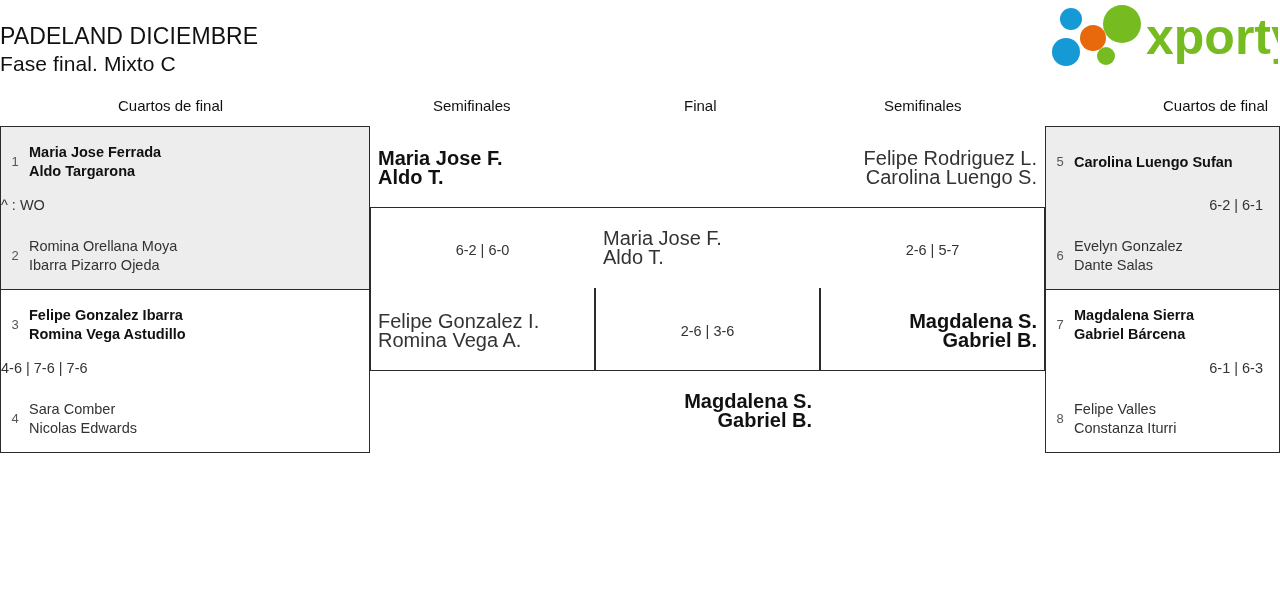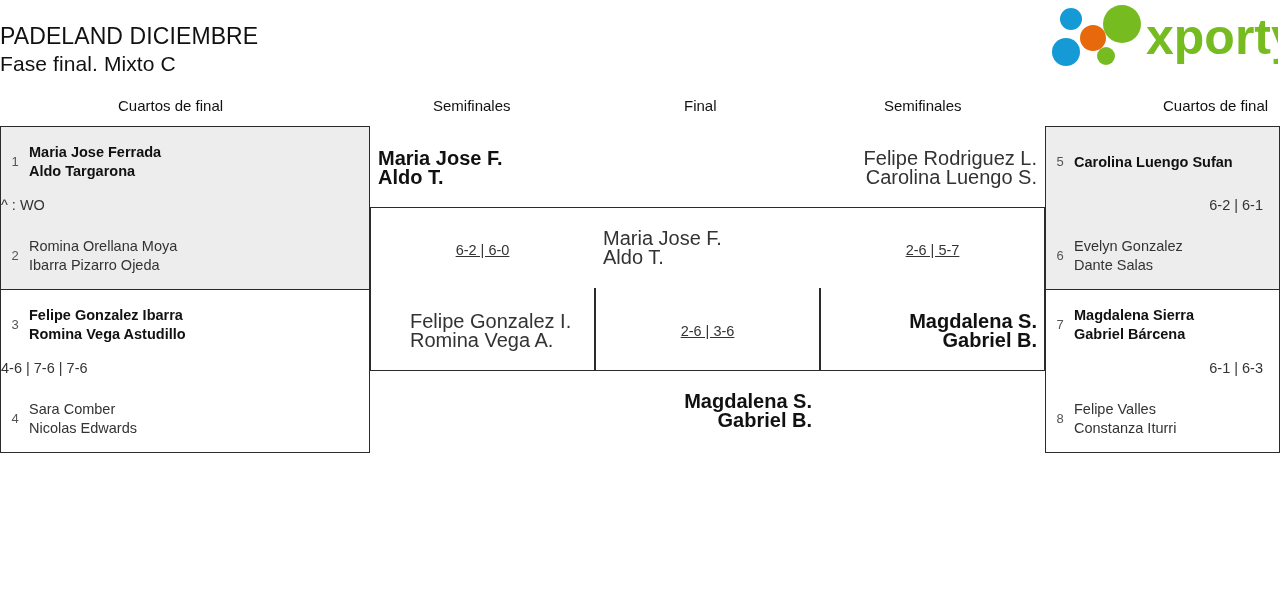--- a/index.html
+++ b/index.html
@@ -62,38 +62,38 @@
   .qf-r .qf-score { text-align: right; padding-right: 16px; }
   .qf-r .names { padding-left: 0px; }
 
   
   .obox { position: absolute; }
   .obox .frame { position: absolute; inset: 0; border: 1px solid #2b2b2b; }
 
   
   .sf-left { left: 370px; top: 207px; width: 225px; height: 164px; }
   .sf-left .upper-name { position: absolute; left: 8px; top: -58px; }
-  .sf-left .lower-name { position: absolute; left: 8px; top: 105px; margin-left: 32px; }
+  .sf-left .lower-name { position: absolute; left: 8px; top: 105px; }
   .sf-left .sc { position: absolute; left: 0; width: 100%; top: 33px; text-align: center; }
 
   
   .sf-right { left: 820px; top: 207px; width: 225px; height: 164px; }
   .sf-right .upper-name { position: absolute; right: 8px; top: -58px; text-align: right; }
   .sf-right .lower-name { position: absolute; right: 8px; top: 105px; text-align: right; }
   .sf-right .sc { position: absolute; left: 0; width: 100%; top: 33px; text-align: center; }
 
   
   .final-box { left: 595px; top: 207px; width: 225px; height: 164px; }
   .final-box .upper-name { position: absolute; left: 8px; top: 22px; }
   .final-box .lower-name { position: absolute; right: 8px; top: 185px; text-align: right; }
   .final-box .sc { position: absolute; left: 0; width: 100%; top: 114px; text-align: center; }
 
   .oname { font-size: 20px; line-height: 19px; color: #333; white-space: nowrap; }
   .oname.win { font-weight: 700; color: #111; }
-  .sc { font-size: 14.5px; color: #333; line-height: 20px; white-space: nowrap; text-decoration: underline; }
+  .sc { font-size: 14.5px; color: #333; line-height: 20px; white-space: nowrap; }
 
   
   .mask { position: absolute; background: #ffffff; }
 </style>
 </head>
 <body>
 
 <div id="root">
 
   <div class="title-block">

